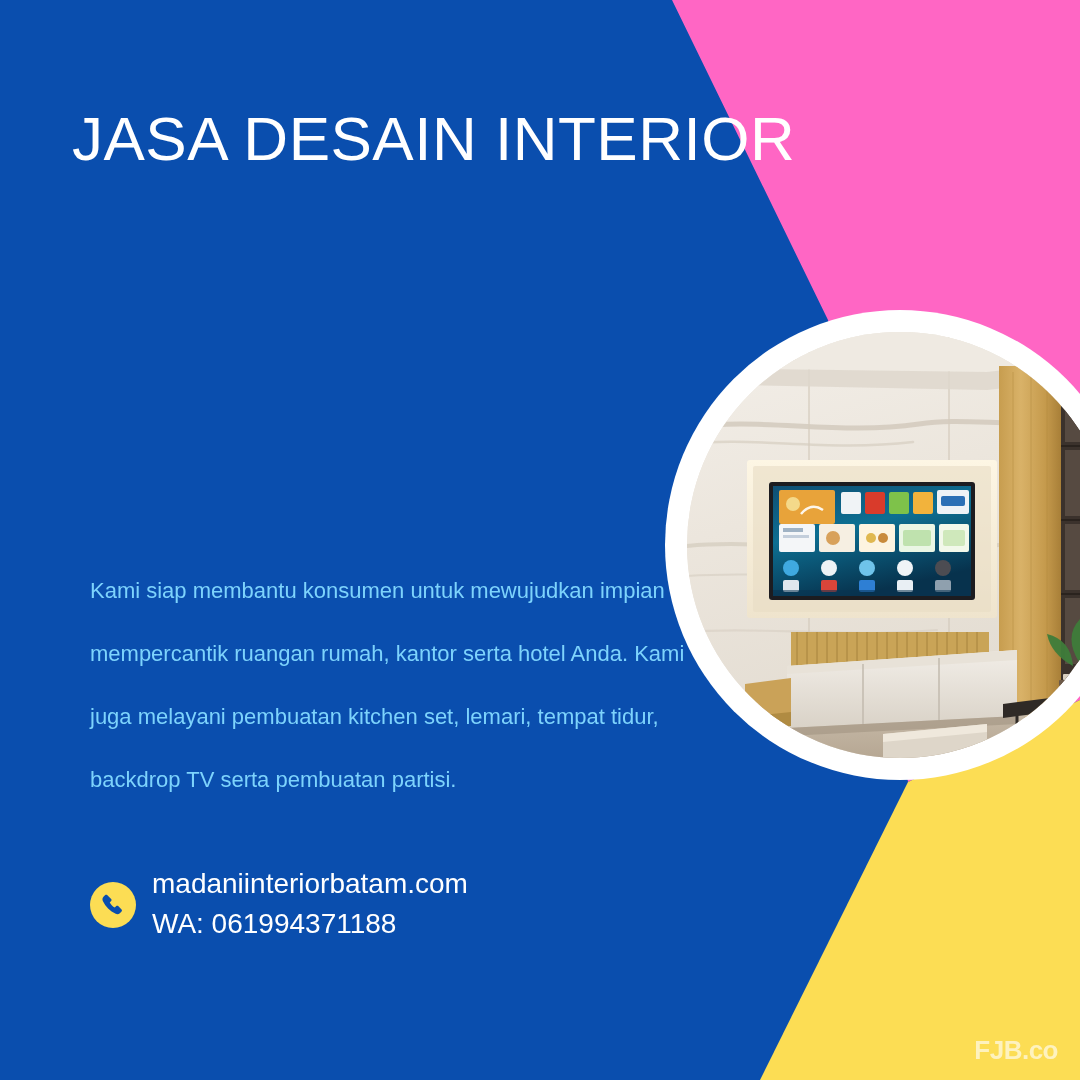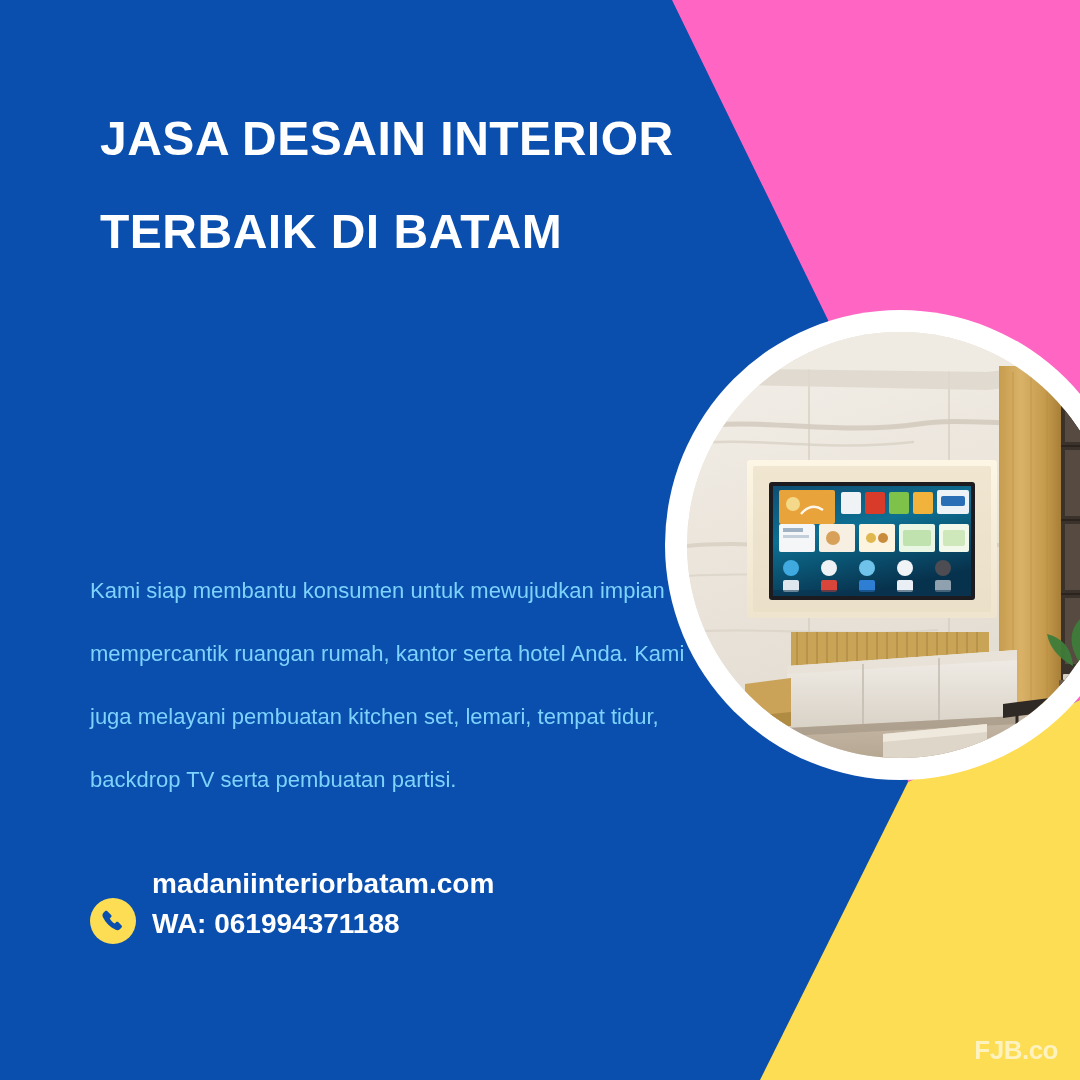--- a/index.html
+++ b/index.html
@@ -35,27 +35,26 @@
     clip-path: polygon(908px 782px, 1080px 700px, 1080px 1080px, 760px 1080px);
   }
 
   
   .headline {
     position: absolute;
     left: 72px;
     top: 92px;
     width: 760px;
     color: #ffffff;
-    font-size: 48px;
-    font-weight: 700;
+    font-size: 62px;
+    font-weight: 400;
     line-height: 93px;
     letter-spacing: 0.5px;
     text-transform: uppercase;
     font-stretch: condensed;
-    margin-left: 28px;
   }
   .headline .hl-line { display: block; white-space: nowrap; }
 
   
   .body-copy {
     position: absolute;
     left: 90px;
     top: 537px;
     width: 600px;
     color: #7dd3fc;
@@ -63,23 +62,22 @@
     font-weight: 400;
     line-height: 63px;
   }
 
   
   .contact {
     position: absolute;
     left: 90px;
     top: 864px;
     display: flex;
-    align-items: flex-end;
+    align-items: center;
     gap: 16px;
-    font-weight: bold;
   }
   .phone-badge {
     flex: 0 0 auto;
     width: 46px;
     height: 46px;
     border-radius: 50%;
     background: #fcdd54;
     display: flex;
     align-items: center;
     justify-content: center;
@@ -133,21 +131,20 @@
 <body>
 
 <div id="poster">
 
   <div class="bg-layer bg-blue"></div>
   <div class="bg-layer bg-pink"></div>
   <div class="bg-layer bg-yellow"></div>
 
   <div class="headline">
     <span class="hl-line">JASA DESAIN INTERIOR</span>
-    <span class="hl-line">TERBAIK DI BATAM</span>
   </div>
 
   <p class="body-copy">Kami siap membantu konsumen untuk mewujudkan impian mempercantik ruangan rumah, kantor serta hotel Anda. Kami juga melayani pembuatan kitchen set, lemari, tempat tidur, backdrop TV serta pembuatan partisi.</p>
 
   <div class="contact">
     <span class="phone-badge">
       <svg width="26" height="26" viewBox="0 0 24 24" aria-hidden="true">
         <path fill="#0a4eae" d="M6.6 2.8c-.5-.5-1.3-.5-1.8 0L3.2 4.4C2.2 5.4 2 6.9 2.6 8.2c2.4 5.3 6.6 9.5 11.9 11.9 1.3.6 2.8.4 3.8-.6l1.6-1.6c.5-.5.5-1.3 0-1.8l-3.1-3.1c-.5-.5-1.3-.5-1.8 0l-1.3 1.3c-1.9-1-3.6-2.7-4.7-4.7l1.3-1.3c.5-.5.5-1.3 0-1.8L6.6 2.8z"></path>
       </svg>
     </span>

